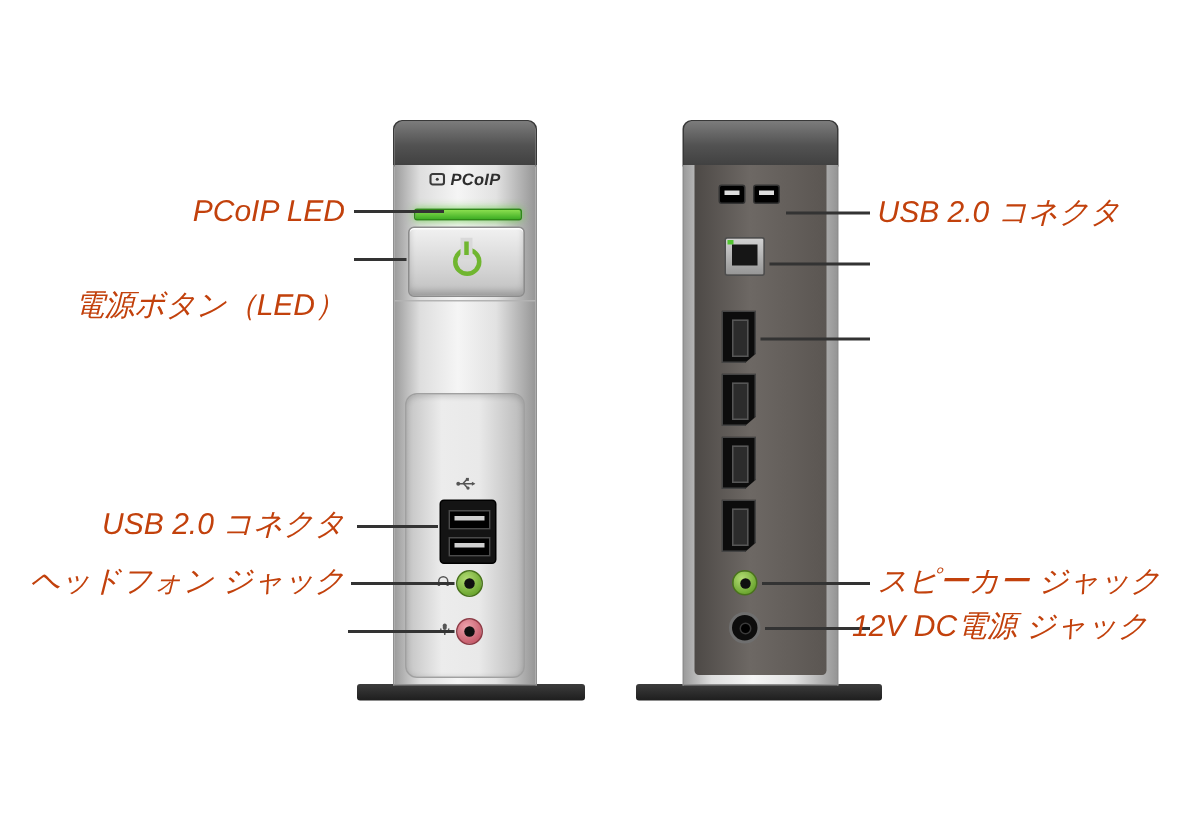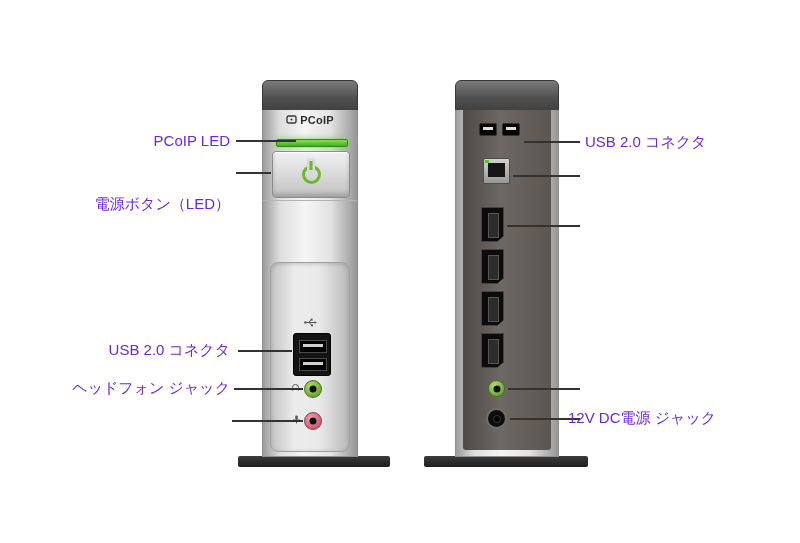--- a/index.html
+++ b/index.html
@@ -2,36 +2,37 @@
 <html><head>
 <meta charset="utf-8">
 <style>
   html,body{margin:0;padding:0;background:#fff;}
   .canvas{
     position:relative;width:800px;height:543px;background:#ffffff;
     font-family:"Liberation Sans","DejaVu Sans",sans-serif;overflow:hidden;
   }
   
   .label{
-    position:absolute;color:#6d28d9;font-size:15px;line-height:20px;
+    position:absolute;color:#c2410c;font-size:20px;line-height:20px;
     white-space:pre-line;
+    font-style:italic;
   }
   .label.ralign{text-align:right;width:220px;}
   
   .line{position:absolute;height:1.5px;background:#333333;}
   
   .stand{position:absolute;background:linear-gradient(180deg,#3c3c3c,#1e1e1e);border-radius:2px;}
   .cap{position:absolute;background:linear-gradient(180deg,#7b7b7b,#525252 55%,#414141);
        border:1px solid #383838;border-radius:6px 6px 0 0;box-sizing:border-box;}
   .tower{position:absolute;border:1px solid #8f8f8f;border-top:none;box-sizing:border-box;
        background:linear-gradient(90deg,#9c9c9c,#dedede 18%,#f5f5f5 45%,#e2e2e2 72%,#969696);}
   .seam{position:absolute;height:1px;background:#b3b3b3;}
   
   .logo-row{position:absolute;display:flex;align-items:center;justify-content:center;gap:3px;}
-  .logo-text{font-size:11px;font-weight:bold;color:#2e2e2e;letter-spacing:.2px;}
+  .logo-text{font-size:11px;font-weight:bold;color:#2e2e2e;letter-spacing:.2px;font-style:italic;}
   .led{position:absolute;background:linear-gradient(180deg,#8ade4f,#3fae25);
        border-radius:2px;box-shadow:0 0 6px rgba(96,205,60,.85);border:1px solid #2f8a18;box-sizing:border-box;}
   .power-plate{position:absolute;display:flex;align-items:center;justify-content:center;
        background:linear-gradient(180deg,#f1f1f1,#d2d2d2 65%,#bfbfbf);
        border:1px solid #8c8c8c;border-radius:4px;
        box-shadow:inset 0 1px 0 #ffffff, inset 0 -3px 4px rgba(0,0,0,.18);}
   .power-icon{position:relative;width:13px;height:13px;border:3px solid #70b62f;border-radius:50%;}
   .power-icon::after{content:"";position:absolute;left:50%;top:-7px;transform:translateX(-50%);
        width:3px;height:9px;background:#70b62f;box-shadow:0 0 0 2.5px #d9d9d9;}
   .front-panel{position:absolute;border:1px solid #a0a0a0;border-radius:8px;box-sizing:border-box;
@@ -159,15 +160,16 @@
   <div class="line" style="left:507px;top:225px;width:73px;"></div>
   <div class="line" style="left:508px;top:388px;width:72px;"></div>
   <div class="line" style="left:510px;top:418px;width:70px;"></div>
 
   <div class="label ralign" style="right:570px;top:131px;">PCoIP LED</div>
   <div class="label ralign" style="right:570px;top:162px;margin-top:32px;">電源ボタン（LED）</div>
   <div class="label ralign" style="right:570px;top:340px;">USB 2.0 コネクタ</div>
   <div class="label ralign" style="right:570px;top:378px;">ヘッドフォン ジャック</div>
 
   <div class="label" style="left:585px;top:132px;">USB 2.0 コネクタ</div>
+  <div class="label" style="left:585px;top:378px;">スピーカー ジャック</div>
   <div class="label" style="left:568px;top:408px;">12V DC電源 ジャック</div>
 
 </div>
 
 </body></html>

